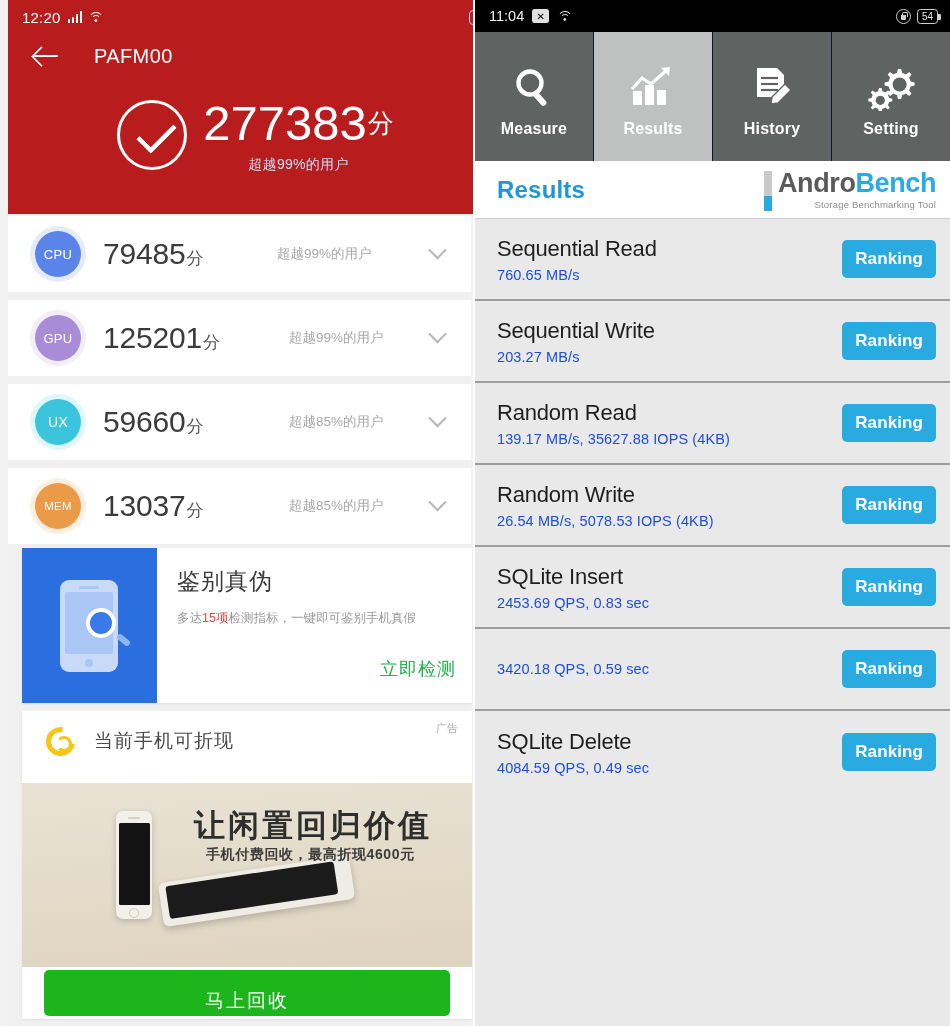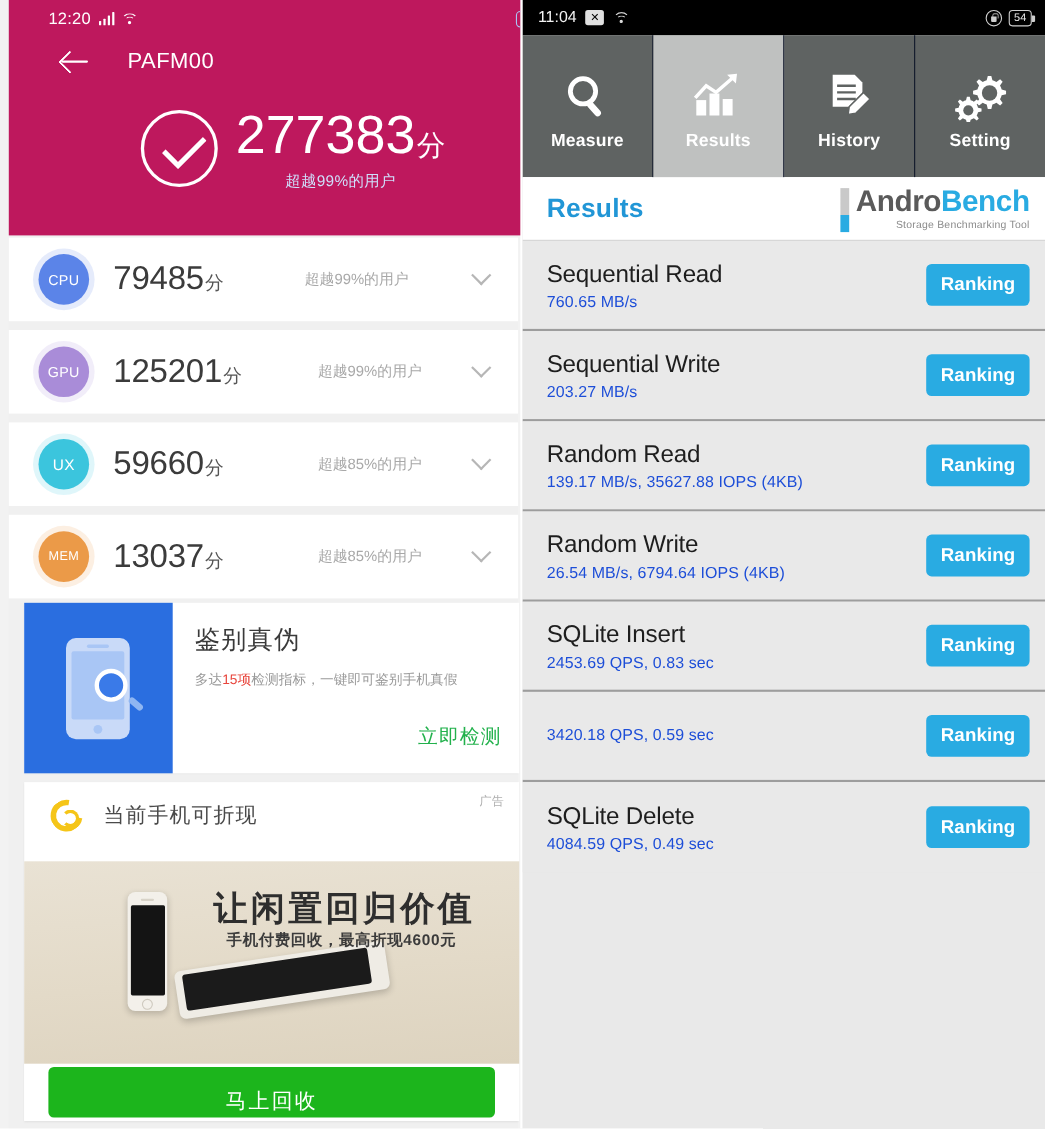--- a/index.html
+++ b/index.html
@@ -13,22 +13,21 @@
   
   .panel-left {
     position: relative; width: 475px; height: 1026px;
     background: #f2f2f2; overflow: hidden;
     border-right: 2px solid #ffffff;
   }
   .l-inner { position:absolute; left:8px; top:0; width:463px; height:1026px; background:#f0f0f0; }
 
   .l-header {
     position: absolute; left:0; top:0; width:495px; height:214px;
-    background: #be185d;
-    padding-left: 22px;
+    background: #b91c1c;
   }
   .statusbar-l {
     height: 34px; display:flex; align-items:center; padding: 0 12px 0 14px;
     color:#ffffff; font-size: 15px; letter-spacing:.2px;
   }
   .sb-time { font-size:15px; font-weight:400; color:#fff; }
   .sb-icons { display:flex; align-items:center; gap:6px; margin-left:7px; }
   .sb-right { margin-left:auto; display:flex; align-items:center; gap:6px; }
   .batt {
     border:1.4px solid #a9c6f5; border-radius:4px; padding:0 4px;
@@ -67,21 +66,21 @@
   .check-circle {
     width:70px; height:70px; border-radius:50%; border:3.5px solid #ffffff;
     display:flex; align-items:center; justify-content:center; position:relative; flex:none;
   }
   .check-circle::after {
     content:""; position:absolute; left:18px; top:20px; width:32px; height:16px;
     border-left:5px solid #fff; border-bottom:5px solid #fff;
     transform:rotate(-45deg); border-radius:1px;
   }
   .score-col { display:flex; flex-direction:column; align-items:center; }
-  .score-main { display:flex; align-items:flex-end; color:#fff; }
+  .score-main { display:flex; align-items:center; color:#fff; }
   .score-num { font-size:49px; font-weight:300; letter-spacing:0px; line-height:54px; }
   .score-unit { font-size:26px; font-weight:300; margin-left:1px; }
   .score-sub { color:#cfdefb; font-size:14px; margin-top:6px; letter-spacing:.3px; }
 
   
   .rows { position:absolute; left:0; top:216px; width:463px; }
   .srow {
     background:#ffffff; height:76px; display:flex; align-items:center; padding:0 0 0 27px;
     margin-bottom:8px; position:relative;
   }
@@ -476,21 +475,21 @@
       <div class="bench-row">
         <span class="bench-txt">
           <span class="bench-name">Random Read</span>
           <span class="bench-val">139.17 MB/s, 35627.88 IOPS (4KB)</span>
         </span>
         <button class="rank-btn">Ranking</button>
       </div>
       <div class="bench-row">
         <span class="bench-txt">
           <span class="bench-name">Random Write</span>
-          <span class="bench-val">26.54 MB/s, 6794.64 IOPS (4KB)</span>
+          <span class="bench-val">26.54 MB/s, 5078.53 IOPS (4KB)</span>
         </span>
         <button class="rank-btn">Ranking</button>
       </div>
       <div class="bench-row">
         <span class="bench-txt">
           <span class="bench-name">SQLite Insert</span>
           <span class="bench-val">2453.69 QPS, 0.83 sec</span>
         </span>
         <button class="rank-btn">Ranking</button>
       </div>

